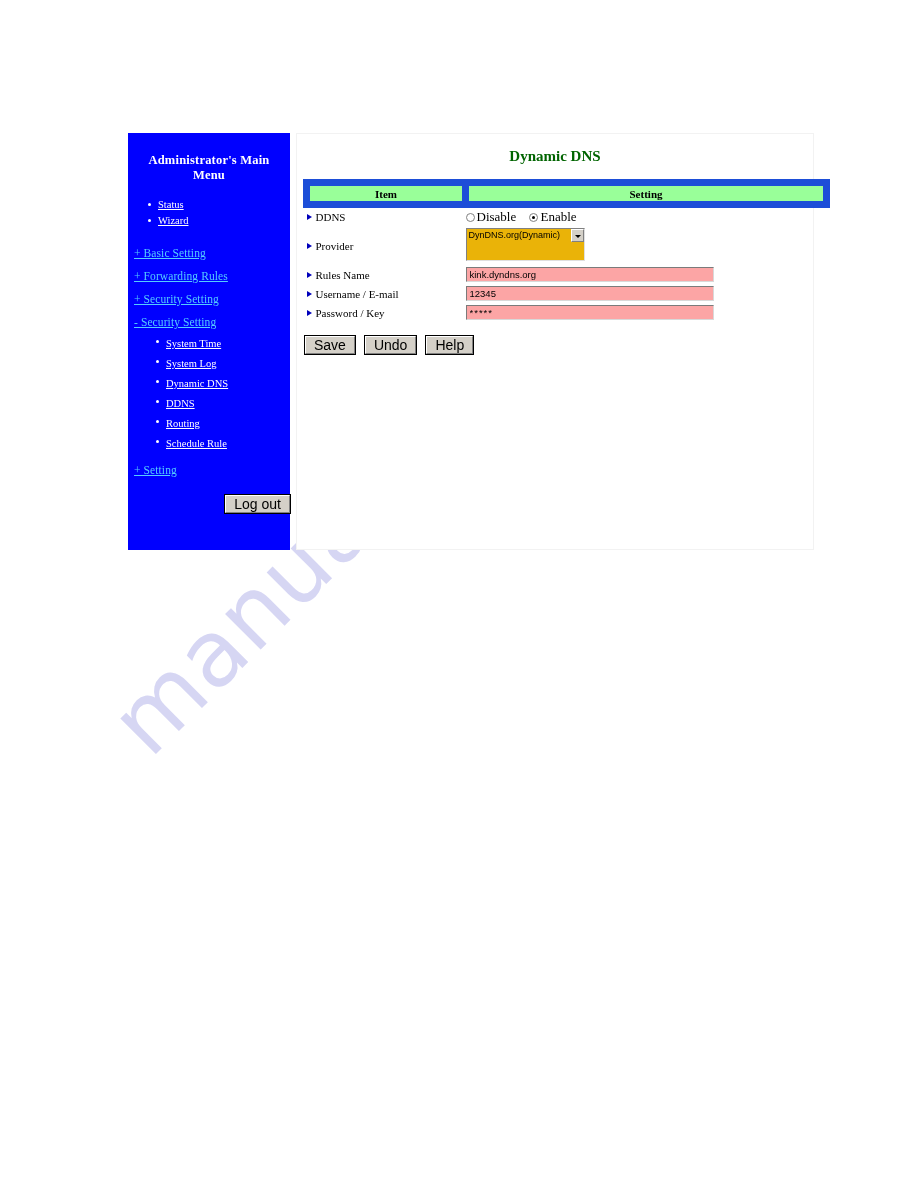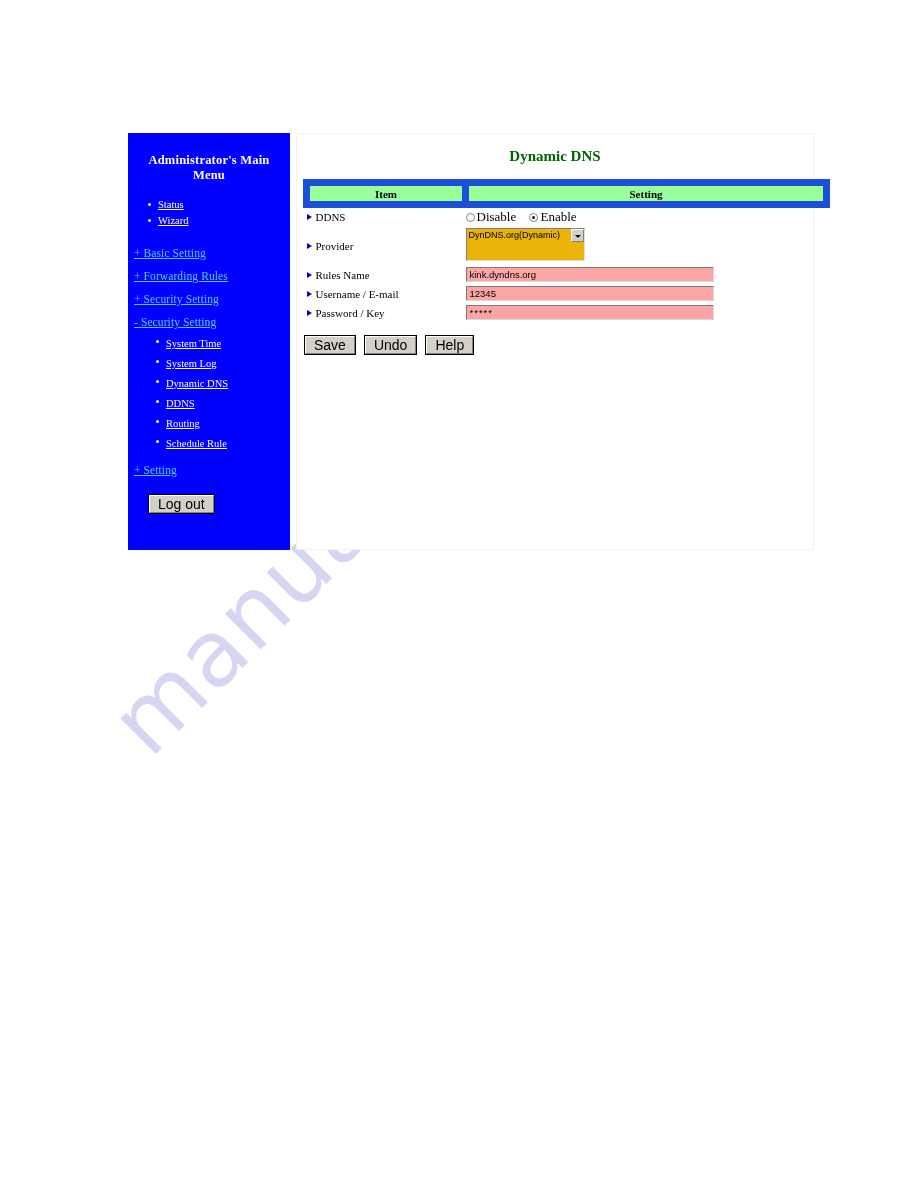--- a/index.html
+++ b/index.html
@@ -130,21 +130,21 @@
     position: absolute;
     left: 0;
     top: 7px;
     width: 3px;
     height: 3px;
     border-radius: 50%;
     background: #ffffff;
   }
 
   .logout-wrap {
-    text-align: left;
+    text-align: right;
     margin-top: 19px;
     padding-left: 21px;
   }
   .win-btn {
     display: inline-block;
     font-family: "Liberation Sans", sans-serif;
     font-size: 14px;
     color: #000000;
     background: #d4d0c8;
     border-top: 1px solid #ffffff;

